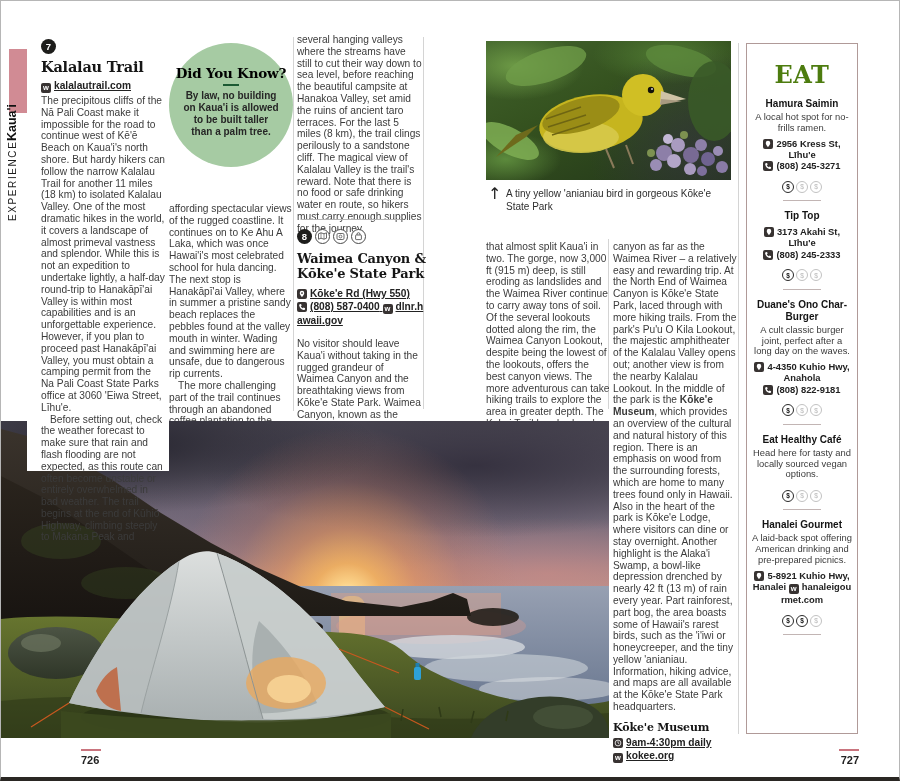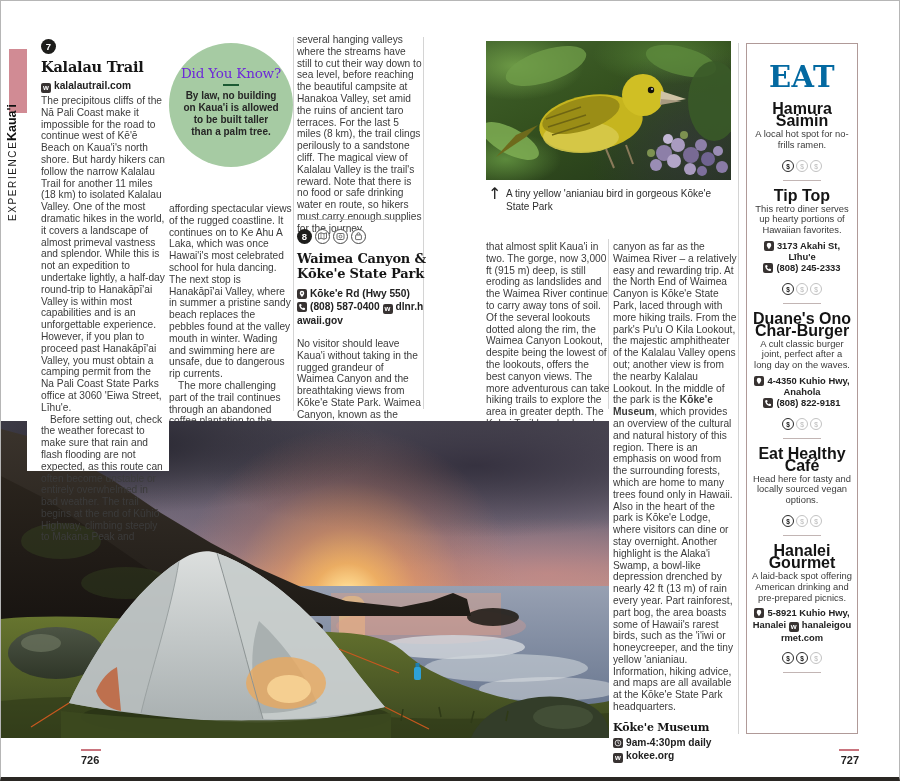--- a/index.html
+++ b/index.html
@@ -25,29 +25,29 @@
   .ncirc{width:15px;height:15px;border-radius:50%;background:#1d1d1b;color:#fff;
          font-size:9.5px;font-weight:bold;display:inline-flex;align-items:center;justify-content:center;}
   .ocirc{width:13px;height:13px;border-radius:50%;border:1px solid #4a4a4a;
          display:inline-flex;align-items:center;justify-content:center;background:#fff;}
   .h-title{font-weight:bold;color:#161616;letter-spacing:-.2px;}
 
   
   .isq{display:inline-flex;align-items:center;justify-content:center;width:10px;height:10px;
        background:#383332;color:#fff;border-radius:2px;font-size:7.5px;line-height:10px;
        font-weight:bold;vertical-align:-1px;margin-right:3px;}
-  .contact{font-weight:bold;color:#222;font-size:10.2px;line-height:13px;}
+  .contact{font-weight:bold;color:#222;font-size:10.2px;line-height:13px;text-decoration:underline;}
 
   
   #col1box{left:26px;top:28px;width:142px;height:442px;background:#fff;z-index:3;}
 
   
   #dyk{left:168px;top:42px;width:124px;height:124px;border-radius:50%;background:#a6cba3;
        text-align:center;z-index:2;}
-  #dyk .t{margin-top:22px;font-size:13.5px;font-weight:normal;color:#6d28d9;letter-spacing:-.2px;}
+  #dyk .t{margin-top:22px;font-size:13.5px;font-weight:bold;color:#000000;letter-spacing:-.2px;}
   #dyk .dash{width:16px;height:2px;background:#1c5a33;margin:3px auto 4px;}
   #dyk .x{font-size:10px;line-height:12px;color:#24282 4;width:98px;margin:0 auto;color:#262626;font-weight:bold;}
 
   
   #tent-photo{left:0;top:420px;width:608px;height:317px;z-index:1;overflow:hidden;
     background:
       radial-gradient(circle at 57% 56%, #fff8cf 0, #fbd288 4%, rgba(248,180,92,.85) 9%, rgba(238,150,86,.55) 18%, rgba(200,120,90,.25) 30%, rgba(0,0,0,0) 44%),
       radial-gradient(ellipse 60% 30% at 20% 8%, rgba(35,34,44,.9), rgba(0,0,0,0) 70%),
       radial-gradient(ellipse 70% 35% at 78% 14%, rgba(52,48,62,.95), rgba(0,0,0,0) 65%),
       radial-gradient(ellipse 50% 25% at 55% 30%, rgba(120,100,118,.5), rgba(0,0,0,0) 70%),
@@ -59,22 +59,22 @@
       radial-gradient(ellipse 40% 35% at 12% 18%, #6d9a46, transparent 70%),
       radial-gradient(ellipse 45% 30% at 75% 10%, #507a33, transparent 70%),
       radial-gradient(ellipse 35% 30% at 8% 85%, #5c8a3c, transparent 65%),
       linear-gradient(155deg,#41632c 0%,#35521f 40%,#2b431c 70%,#233619 100%);}
   .caption{font-size:10px;line-height:12.5px;color:#2e2e2e;}
   .cap-arrow{font-family:"DejaVu Sans",sans-serif;font-size:16px;color:#222;line-height:14px;}
 
   
   #eatbox{left:745px;top:42px;width:112px;height:691px;border:1px solid #b09a98;
           box-sizing:border-box;text-align:center;overflow:hidden;padding:0 5px;}
-  #eatbox .eat-title{font-size:29px;font-weight:bold;color:#0369a1;margin-top:16px;letter-spacing:.5px;}
-  .eat-name{font-size:16px;font-weight:bold;color:#141414;line-height:12px;margin-top:9px;}
+  #eatbox .eat-title{font-size:24px;font-weight:bold;color:#4d7c0f;margin-top:16px;letter-spacing:.5px;}
+  .eat-name{font-size:10px;font-weight:bold;color:#141414;line-height:12px;margin-top:9px;}
   .eat-desc{font-size:9.4px;line-height:10.8px;color:#3b3b3b;margin-top:2px;}
   .eat-contact{font-size:9.4px;line-height:11.2px;font-weight:bold;color:#222;margin-top:4px;}
   .price{margin-top:4px;}
   .price .p{display:inline-flex;align-items:center;justify-content:center;width:10px;height:10px;
             border-radius:50%;font-size:6.5px;margin:0 1px;}
   .price .on{border:1px solid #2a2a2a;color:#111;font-weight:bold;}
   .price .off{border:1px solid #c2c2c2;color:#b5b5b5;}
   .eat-div{width:38px;height:1px;background:#c2b5b4;margin:7px auto 0;}
 
   
@@ -296,27 +296,38 @@
     </div>
 
   </div>
 
   <div class="abs" id="eatbox">
     <div class="eat-title serif">EAT</div>
 
     <div>
       <div class="eat-name">Hamura Saimin</div>
       <div class="eat-desc">A local hot spot for no-frills ramen.</div>
+      <div class="eat-contact">
+        <span class="isq">
+            <svg width="8" height="8" viewBox="0 0 10 10">
+              <path d="M5 1a2.8 2.8 0 0 0-2.8 2.8C2.2 6 5 9 5 9s2.8-3 2.8-5.2A2.8 2.8 0 0 0 5 1z" fill="#fff"></path>
+            </svg>
+          </span><span>2956 Kress St, Līhu'e</span><br>
+        <span class="isq">
+            <svg width="8" height="8" viewBox="0 0 10 10">
+              <path d="M2 1.5 3.8 1.2 4.6 3.2 3.5 4.2 Q4.3 6 6 6.7 L7 5.6 8.9 6.5 8.5 8.4 Q8 8.9 7 8.8 Q3 8.2 1.5 3.5 Q1.2 2.2 2 1.5 Z" fill="#fff"></path>
+            </svg>
+          </span><span>(808) 245-3271</span>
+      </div>
       <div class="price"><span class="p on">$</span><span class="p off">$</span><span class="p off">$</span></div>
       <div class="eat-div"></div>
     </div>
 
     <div>
       <div class="eat-name">Tip Top</div>
-      <div class="eat-desc">This retro diner serves up hearty portions of Hawaiian favorites.</div>
       <div class="eat-contact">
         <span class="isq">
             <svg width="8" height="8" viewBox="0 0 10 10">
               <path d="M5 1a2.8 2.8 0 0 0-2.8 2.8C2.2 6 5 9 5 9s2.8-3 2.8-5.2A2.8 2.8 0 0 0 5 1z" fill="#fff"></path>
             </svg>
           </span><span>3173 Akahi St, Līhu'e</span><br>
         <span class="isq">
             <svg width="8" height="8" viewBox="0 0 10 10">
               <path d="M2 1.5 3.8 1.2 4.6 3.2 3.5 4.2 Q4.3 6 6 6.7 L7 5.6 8.9 6.5 8.5 8.4 Q8 8.9 7 8.8 Q3 8.2 1.5 3.5 Q1.2 2.2 2 1.5 Z" fill="#fff"></path>
             </svg>

